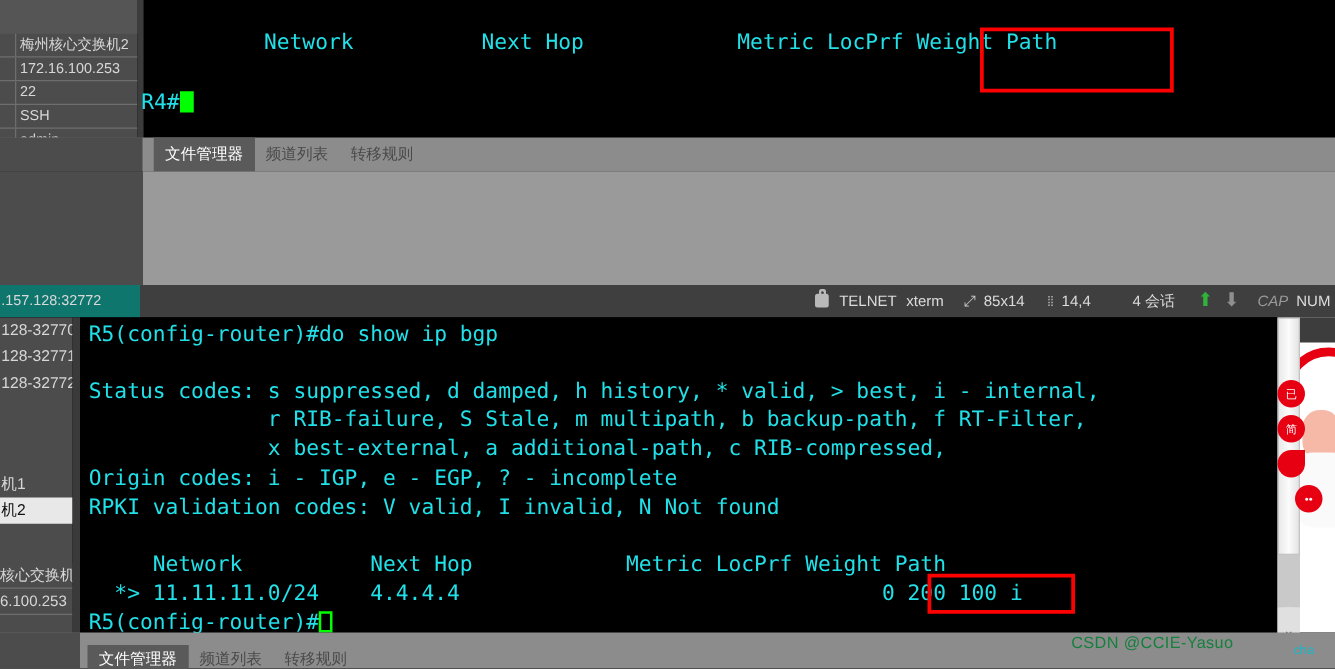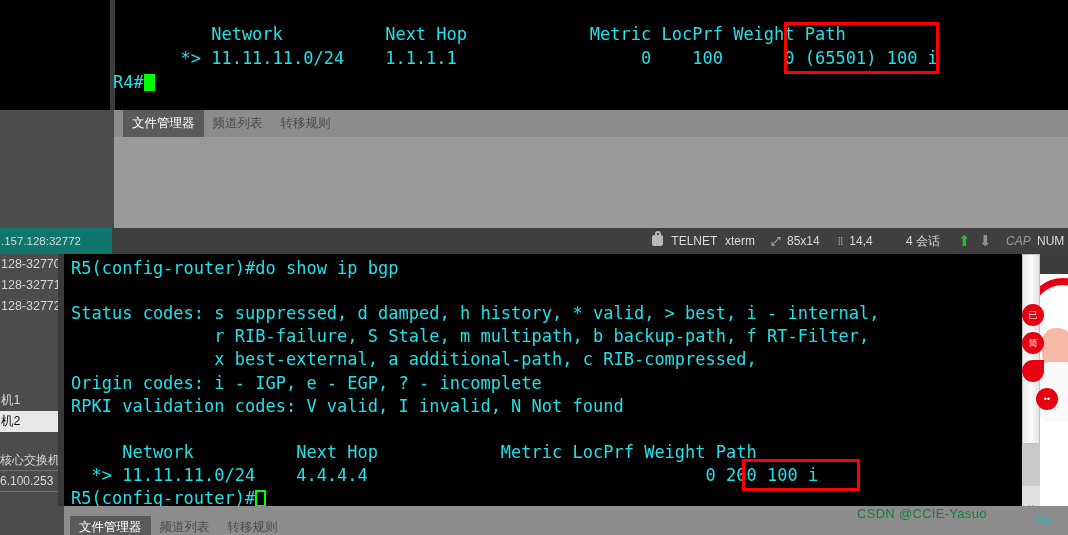--- a/index.html
+++ b/index.html
@@ -88,26 +88,50 @@
              letter-spacing:.3px;white-space:nowrap;}
   #watermark2{position:absolute;left:1035px;top:515px;color:#17b8c8;font-size:10px;}
 </style>
 </head>
 <body>
 
 <div id="root">
 
   <div id="topWin">
 
+    <div id="topSidePanelBg">
+      <div id="topSideTop"></div>
+      <div class="propGrid">
+        <div class="propRow">
+          <div class="gut"></div>
+          <div class="val">梅州核心交换机2</div>
+        </div>
+        <div class="propRow">
+          <div class="gut"></div>
+          <div class="val">172.16.100.253</div>
+        </div>
+        <div class="propRow">
+          <div class="gut"></div>
+          <div class="val">22</div>
+        </div>
+        <div class="propRow">
+          <div class="gut"></div>
+          <div class="val">SSH</div>
+        </div>
+        <div class="propRow">
+          <div class="gut"></div>
+          <div class="val">admin</div>
+        </div>
+      </div>
+    </div>
 
     <div id="topSepV"></div>
 
     <div id="topTermArea">
       <div class="term abs" style="left:45px;top:24px;">     Network          Next Hop            Metric LocPrf Weight Path</div>
-      <div class="term abs" style="left:45px;top:48px;">  *&gt; 11.11.11.0/24    1.1.1.1                  0    100      0 (65501) 100 i</div>
       <div class="term abs" style="left:-2px;top:72px;"><span>R4#</span><span class="cursor-green"></span></div>
     </div>
 
     <div class="redbox" style="left:784px;top:22px;width:155px;height:52px;"></div>
   </div>
 
   <div id="midBar"></div>
   <div id="midBarDark"></div>
   <div id="midPanelBody"></div>
   <div id="midBarDark2"></div>
@@ -149,21 +173,21 @@
   <div class="stItem" style="left:1037px;">NUM</div>
 
   <div id="botWin"></div>
 
   <div id="botSide">
     <div class="sideList" style="top:0px;">
       <div class="sideLi">128-32770</div>
       <div class="sideLi">128-32771</div>
       <div class="sideLi">128-32772</div>
       <div class="sideLi"></div>
-      <div class="sideLi" style="margin-top:52px;">机1</div>
+      <div class="sideLi" style="margin-top:39px;">机1</div>
       <div class="sideLi sel">机2</div>
     </div>
   </div>
 
   <div id="botSideSplit">
     <div class="propRow2">
       <div class="val">核心交换机2</div>
     </div>
     <div class="propRow2">
       <div class="val">6.100.253</div>

